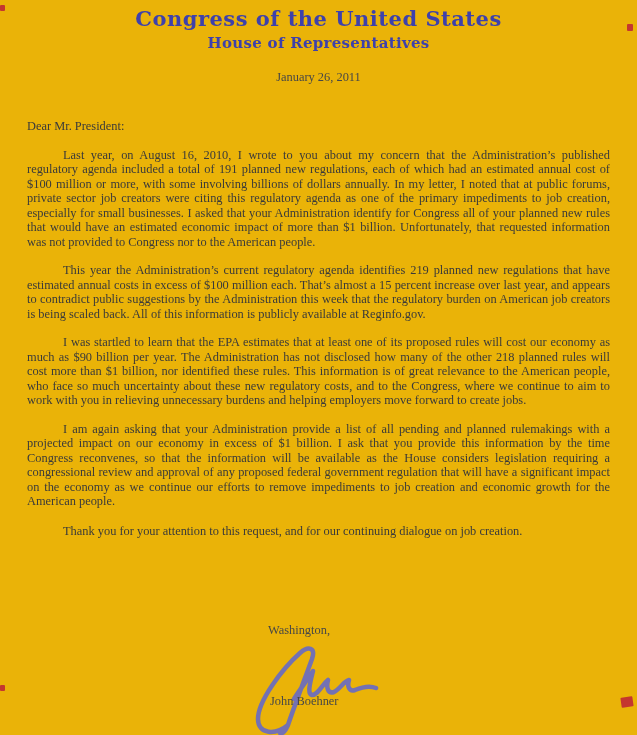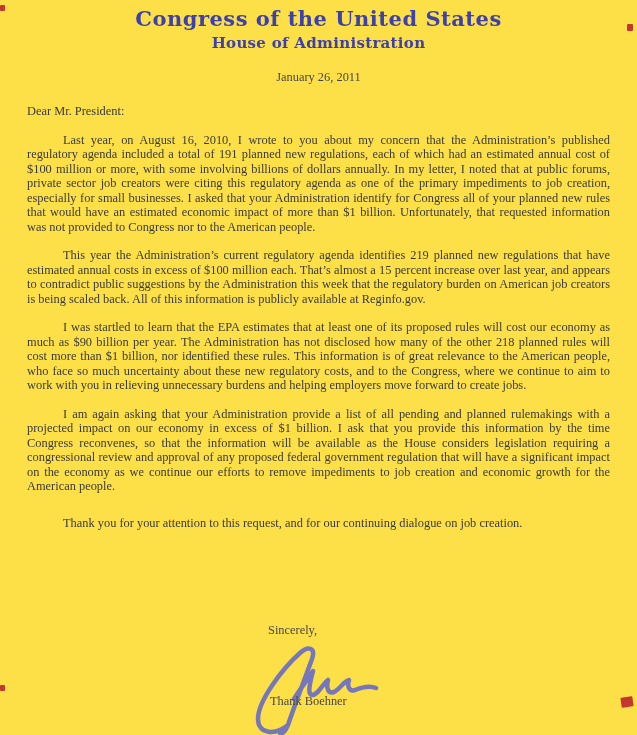--- a/index.html
+++ b/index.html
@@ -1,21 +1,21 @@
 <!DOCTYPE html>
 <html><head>
 <meta charset="utf-8">
 <title>Scanned Letter</title>
 <style>
   html, body { margin: 0; padding: 0; background: #ffffff; }
   .page {
     position: relative;
     width: 637px;
     height: 735px;
-    background: #fde047;
+    background: #eab308;
     font-family: "Liberation Serif", serif;
     color: #3a3a3a;
     overflow: hidden;
   }
 
   
   .letterhead {
     position: absolute;
     top: 6px; left: 0; right: 0;
     text-align: center;
@@ -35,28 +35,28 @@
   }
 
   
   .body-block {
     position: absolute;
     left: 27px; right: 27px; top: 104px;
     font-size: 12.4px;
     line-height: 14.5px;
   }
   .recipient div { line-height: 14.5px; }
-  .salutation { }
+  .salutation { margin-top: 15px; }
   .para {
     margin: 14px 0 0 0;
     text-indent: 36px;
     text-align: justify;
     font-family: Liberation Serif, serif;
   }
-  .para--last { margin-top: 22px; text-align: left; }
+  .para--last { margin-top: 15px; text-align: left; }
 
   
   .sincerely {
     position: absolute;
     left: 268px; top: 623px;
     font-size: 12.4px;
     color: #474747;
   }
   .signature {
     position: absolute;
@@ -90,38 +90,38 @@
 
 <div class="page">
 
   <div class="scan-mark tl"></div>
   <div class="scan-mark tr"></div>
   <div class="scan-mark bl"></div>
   <div class="scan-mark br"></div>
 
   <header class="letterhead">
     <div class="lh1">Congress of the United States</div>
-    <div class="lh2">House of Administration</div>
+    <div class="lh2">House of Representatives</div>
   </header>
 
   <div class="date-line">January 26, 2011</div>
 
   <main class="body-block">
 
     <div class="salutation">Dear Mr. President:</div>
 
     <p class="para">Last year, on August 16, 2010, I wrote to you about my concern that the Administration’s published regulatory agenda included a total of 191 planned new regulations, each of which had an estimated annual cost of $100 million or more, with some involving billions of dollars annually.  In my letter, I noted that at public forums, private sector job creators were citing this regulatory agenda as one of the primary impediments to job creation, especially for small businesses.  I asked that your Administration identify for Congress all of your planned new rules that would have an estimated economic impact of more than $1 billion.  Unfortunately, that requested information was not provided to Congress nor to the American people.</p>
     <p class="para">This year the Administration’s current regulatory agenda identifies 219 planned new regulations that have estimated annual costs in excess of $100 million each.  That’s almost a 15 percent increase over last year, and appears to contradict public suggestions by the Administration this week that the regulatory burden on American job creators is being scaled back.  All of this information is publicly available at Reginfo.gov.</p>
     <p class="para">I was startled to learn that the EPA estimates that at least one of its proposed rules will cost our economy as much as $90 billion per year.  The Administration has not disclosed how many of the other 218 planned rules will cost more than $1 billion, nor identified these rules.  This information is of great relevance to the American people, who face so much uncertainty about these new regulatory costs, and to the Congress, where we continue to aim to work with you in relieving unnecessary burdens and helping employers move forward to create jobs.</p>
     <p class="para">I am again asking that your Administration provide a list of all pending and planned rulemakings with a projected impact on our economy in excess of $1 billion.  I ask that you provide this information by the time Congress reconvenes, so that the information will be available as the House considers legislation requiring a congressional review and approval of any proposed federal government regulation that will have a significant impact on the economy as we continue our efforts to remove impediments to job creation and economic growth for the American people.</p>
     <p class="para para--last">Thank you for your attention to this request, and for our continuing dialogue on job creation.</p>
   </main>
 
-  <div class="sincerely">Sincerely,</div>
+  <div class="sincerely">Washington,</div>
 
   <svg class="signature" viewBox="0 0 132 94" xmlns="http://www.w3.org/2000/svg" aria-hidden="true">
     <path d="M 40 84 C 28 94 10 94 10 78 C 10 60 34 28 52 12 C 60 5 68 6 64 18 C 56 40 46 66 40 84 C 37 91 34 93 32 92
              M 46 58 C 52 48 60 38 65 30 C 62 42 59 53 64 54 C 70 54 74 44 80 39 C 78 47 80 53 86 51 C 92 48 96 40 101 39 C 99 45 101 51 107 49 C 114 46 121 44 128 47"></path>
   </svg>
 
-  <div class="typed-name">Thank Boehner</div>
+  <div class="typed-name">John Boehner</div>
 
 </div>
 
 </body></html>

